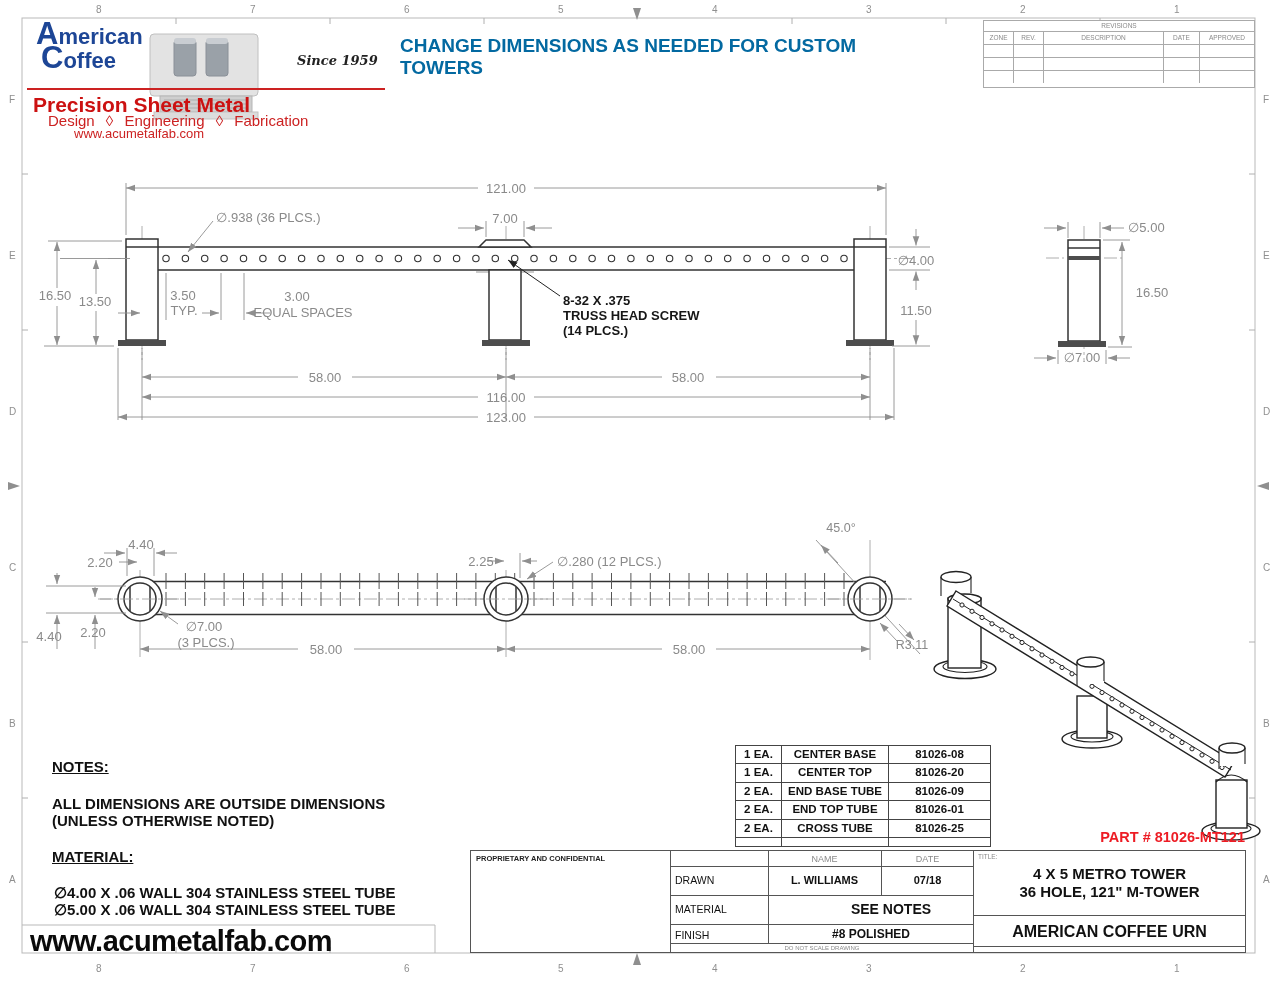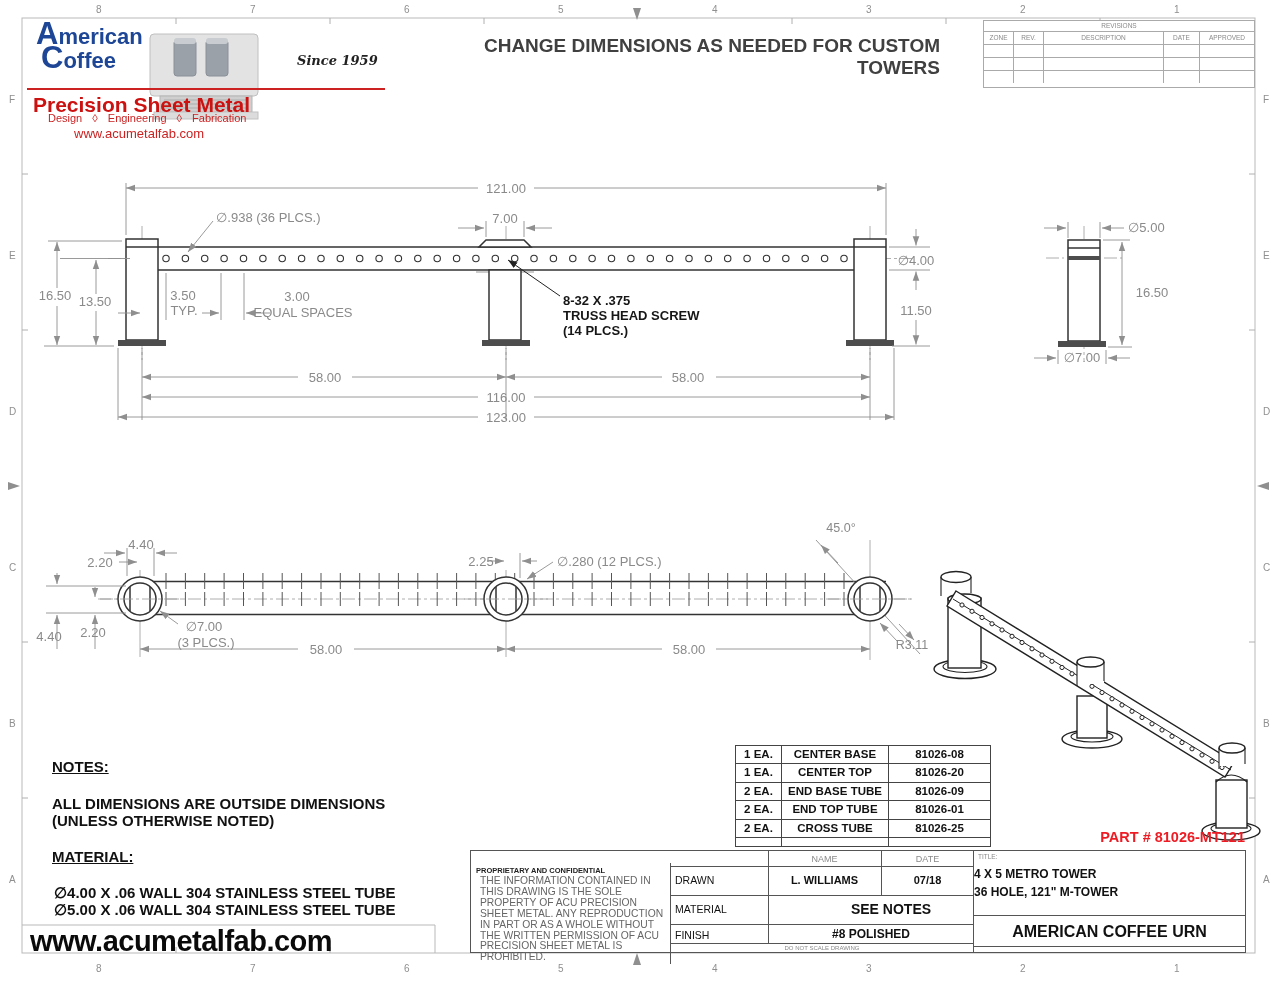--- a/index.html
+++ b/index.html
@@ -23,31 +23,31 @@
   .iso{stroke:#222;stroke-width:1.4;fill:#fff}
   .isol{stroke:#222;stroke-width:1.1;fill:none}
   .idot{fill:#fff;stroke:#222;stroke-width:1}
   .dt{fill:#8a8a8a;font-size:13px}
   .dts{fill:#8a8a8a;font-size:12.5px}
   .dtm{text-anchor:middle}
   .bt{fill:#161616;font-size:13px;font-weight:bold}
   
   .zn{position:absolute;color:#8f8f8f;font-size:10px}
   .abs{position:absolute}
-  .banner{position:absolute;left:400px;top:35px;width:540px;text-align:right;
-          font-size:19px;font-weight:bold;color:#404040;letter-spacing:0px}
+  .banner{position:absolute;left:400px;top:35px;width:540px;text-align:left;
+          font-size:19px;font-weight:bold;color:#0369a1;letter-spacing:0px}
   
   .logo-line{position:absolute;font-weight:bold;color:#1d4696;white-space:nowrap;line-height:1}
   .logo-ini{font-size:31px}
   .logo-rest{font-size:22px}
   .since{position:absolute;left:297px;top:53px;font-family:"DejaVu Serif",serif;
          font-style:italic;font-weight:bold;font-size:13px;color:#222}
   .redrule{position:absolute;left:27px;top:88px;width:358px;height:2px;background:#c22}
   .psm{position:absolute;left:33px;top:93px;font-size:21px;font-weight:bold;color:#cc1111;white-space:nowrap}
-  .tagline{position:absolute;left:48px;top:112px;font-size:11px;color:#cc2222;word-spacing:7px;white-space:nowrap}
+  .tagline{position:absolute;left:48px;top:112px;font-size:15px;color:#cc2222;word-spacing:7px;white-space:nowrap}
   .logourl{position:absolute;left:74px;top:126px;font-size:13px;color:#cc2222;white-space:nowrap}
   
   .rev{position:absolute;left:983px;top:20px;width:272px;height:68px;border:1px solid #aaa;
        font-size:6.5px;color:#8a8a8a;box-sizing:border-box;background:#fff}
   .rev .cap{height:10px;border-bottom:1px solid #aaa;text-align:center;line-height:10px}
   .rev .row{display:flex;height:12px;border-bottom:1px solid #aaa}
   .rev .row:last-child{border-bottom:none}
   .rev .c{border-right:1px solid #aaa;text-align:center;line-height:12px;box-sizing:border-box}
   .rev .c:last-child{border-right:none}
   .rev .c1{width:30px}.rev .c2{width:30px}.rev .c3{width:120px}.rev .c4{width:36px}.rev .c5{flex:1}
@@ -62,33 +62,33 @@
   .parts .pc{border-right:1px solid #444;text-align:center;line-height:17.4px;box-sizing:border-box;overflow:hidden}
   .parts .pc:last-child{border-right:none}
   .parts .q{width:46px}.parts .n{width:107px}.parts .p{flex:1}
   .parts .empty{height:8px}
   .partnum{position:absolute;left:1000px;top:829px;width:245px;text-align:right;
            font-size:14.5px;font-weight:bold;color:#ed1c24;white-space:nowrap}
   
   .tb{position:absolute;left:470px;top:850px;width:776px;height:103px;border:1px solid #555;
       box-sizing:border-box;background:#fff;color:#111}
   .tb *{box-sizing:border-box}
-  .tb .prop{position:absolute;left:0;top:12px;width:200px;height:101px;border-right:1px solid #555;padding:3px 5px;overflow:hidden}
+  .tb .prop{position:absolute;left:0;top:0;width:200px;height:101px;border-right:1px solid #555;padding:3px 5px;overflow:hidden}
   .tb .prop h5{margin:0;font-size:7.5px;color:#222}
   .tb .prop p{margin:1px 0 0 4px;font-size:10.3px;line-height:1.06;color:#666}
   .tb .grid{position:absolute;left:200px;top:0;width:303px;height:101px;border-right:1px solid #555}
   .tb .hrow{position:absolute;left:0;width:100%;border-bottom:1px solid #555}
   .tb .vline{position:absolute;top:0;width:0;border-left:1px solid #555}
   .tb .lbl{position:absolute;left:4px;font-size:10.5px;font-weight:normal}
   .tb .hdr{position:absolute;font-size:9px;color:#8a8a8a;text-align:center}
   .tb .val{position:absolute;text-align:center;font-weight:bold}
   .tb .dns{position:absolute;left:0;bottom:1px;width:100%;text-align:center;font-size:6px;color:#8a8a8a}
   .tb .title-area{position:absolute;left:503px;top:0;width:271px;height:101px}
   .tb .tlbl{position:absolute;left:4px;top:2px;font-size:6.5px;color:#888}
-  .tb .t1{position:absolute;left:0;top:14px;width:100%;text-align:left;font-size:12px;font-weight:bold;line-height:18px}
+  .tb .t1{position:absolute;left:0;top:14px;width:100%;text-align:center;font-size:15px;font-weight:bold;line-height:18px}
   .tb .comp{position:absolute;left:0;top:72px;width:100%;text-align:center;font-size:16px;font-weight:bold}
   .footer-url{position:absolute;left:30px;top:925px;font-size:29px;font-weight:bold;color:#0a0a0a;
               letter-spacing:-0.5px;white-space:nowrap}
 </style>
 </head>
 <body>
 
 <div class="sheet">
 
   <svg id="dwg" width="1280" height="989" viewBox="0 0 1280 989" class="abs" style="left:0;top:0">
@@ -624,21 +624,20 @@
         <div class="pc n"></div>
         <div class="pc p"></div>
     </div>
   </div>
 
   <div class="partnum">PART # 81026-MT121</div>
 
   <div class="tb">
     <div class="prop">
       <h5>PROPRIETARY AND CONFIDENTIAL</h5>
-      <p>THE INFORMATION CONTAINED IN THIS DRAWING IS THE SOLE PROPERTY OF ACU PRECISION SHEET METAL.  ANY REPRODUCTION IN PART OR AS A WHOLE WITHOUT THE WRITTEN PERMISSION OF ACU PRECISION SHEET METAL IS PROHIBITED.</p>
 
     </div>
     <div class="grid">
       <div class="hrow" style="top:15px"></div>
       <div class="hrow" style="top:44px"></div>
       <div class="hrow" style="top:73px"></div>
       <div class="hrow" style="top:92px"></div>
       <div class="vline" style="left:97px;height:92px"></div>
       <div class="vline" style="left:210px;height:44px"></div>
       <div class="hdr" style="left:97px;top:3px;width:113px">NAME</div>

